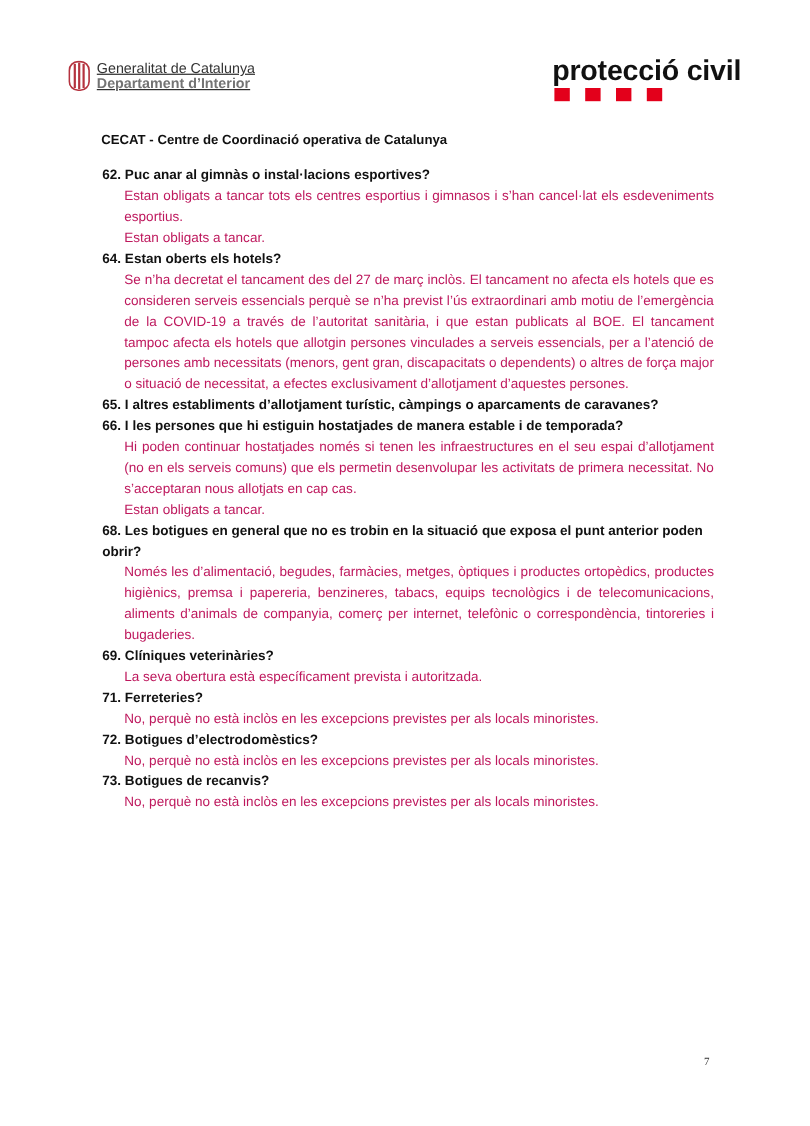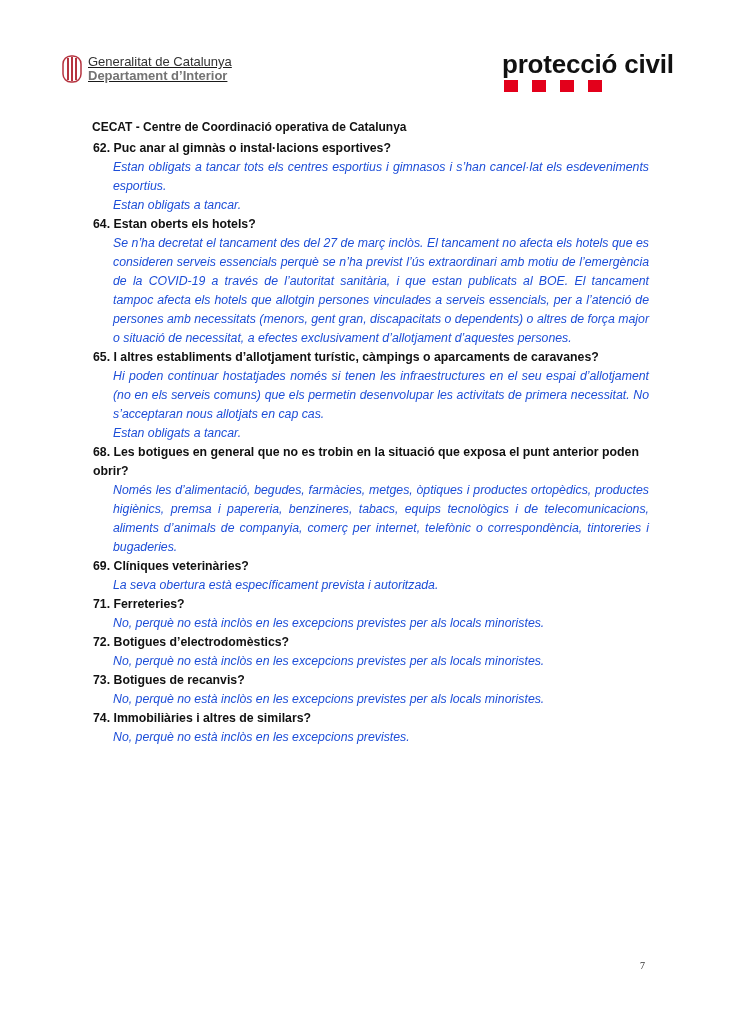--- a/index.html
+++ b/index.html
@@ -10,24 +10,24 @@
   .header-left { position: absolute; left: 62px; top: 55px; display: flex; align-items: center; text-decoration: underline; }
   .gen-emblem { width: 20px; height: 28px; margin-right: 6px; }
   .gen-text { line-height: 14px; }
   .gen-line1 { font-size: 13px; color: #333; }
   .gen-line2 { font-size: 13px; font-weight: bold; color: #737373; }
   .pc-logo { position: absolute; left: 502px; top: 54px; }
   .pc-title { font-size: 26px; font-weight: bold; color: #111; letter-spacing: -0.2px; line-height: 20px; }
   .pc-squares { display: flex; gap: 14px; margin-top: 6px; margin-left: 2px; }
   .pc-square { width: 14px; height: 12px; background: #e3001b; }
   .cecat { position: absolute; left: 92px; top: 108px; font-size: 12px; font-weight: bold; color: #111; margin-top: 12px; }
-  .content { position: absolute; left: 93px; top: 139px; width: 556px; }
+  .content { position: absolute; left: 93px; top: 150px; width: 556px; }
   .qa { margin: 0; }
   .q { font-family: "Liberation Sans", sans-serif; font-weight: bold; font-size: 12.3px; line-height: 19px; color: #111; }
-  .a { font-size: 12.3px; line-height: 19px; color: #1d4ed8; padding-left: 20px; text-align: justify; font-style: italic; }
+  .a { font-size: 12.3px; line-height: 19px; color: #be185d; padding-left: 20px; text-align: justify; }
   .page-number { position: absolute; left: 640px; top: 960px; font-family: "Liberation Serif", serif; font-size: 10px; color: #333; }
 </style>
 </head>
 <body>
 
 <div class="header-left">
   <svg class="gen-emblem" viewBox="0 0 20 28">
     <rect x="1" y="1" width="18" height="26" rx="8" ry="8" fill="none" stroke="#b5333f" stroke-width="1.5"></rect>
     <rect x="5" y="3" width="2" height="22" fill="#b5333f"></rect>
     <rect x="9" y="2" width="2" height="24" fill="#b5333f"></rect>
@@ -60,20 +60,21 @@
     <div class="a">Estan obligats a tancar.</div>
   </div>
   <div class="qa">
     <div class="q">64. Estan oberts els hotels?</div>
     <div class="a">Se n’ha decretat el tancament des del 27 de març inclòs. El tancament no afecta els hotels que es consideren serveis essencials perquè se n’ha previst l’ús extraordinari amb motiu de l’emergència de la COVID-19 a través de l’autoritat sanitària, i que estan publicats al BOE. El tancament tampoc afecta els hotels que allotgin persones vinculades a serveis essencials, per a l’atenció de persones amb necessitats (menors, gent gran, discapacitats o dependents) o altres de força major o situació de necessitat, a efectes exclusivament d’allotjament d’aquestes persones.</div>
   </div>
   <div class="qa">
     <div class="q">65. I altres establiments d’allotjament turístic, càmpings o aparcaments de caravanes?</div>
   </div>
   <div class="qa">
+    <div class="q">66. I les persones que hi estiguin hostatjades de manera estable i de temporada?</div>
     <div class="a">Hi poden continuar hostatjades només si tenen les infraestructures en el seu espai d’allotjament (no en els serveis comuns) que els permetin desenvolupar les activitats de primera necessitat.  No s’acceptaran nous allotjats en cap cas.</div>
   </div>
   <div class="qa">
     <div class="a">Estan obligats a tancar.</div>
   </div>
   <div class="qa">
     <div class="q">68. Les botigues en general que no es trobin en la situació que exposa el punt anterior poden obrir?</div>
     <div class="a">Només les d’alimentació, begudes, farmàcies, metges, òptiques i productes ortopèdics, productes higiènics, premsa i papereria, benzineres, tabacs, equips tecnològics i de telecomunicacions, aliments d’animals de companyia, comerç per internet, telefònic o correspondència, tintoreries i bugaderies.</div>
   </div>
   <div class="qa">
@@ -85,19 +86,15 @@
     <div class="a">No, perquè no està inclòs en les excepcions previstes per als locals minoristes.</div>
   </div>
   <div class="qa">
     <div class="q">72. Botigues d’electrodomèstics?</div>
     <div class="a">No, perquè no està inclòs en les excepcions previstes per als locals minoristes.</div>
   </div>
   <div class="qa">
     <div class="q">73. Botigues de recanvis?</div>
     <div class="a">No, perquè no està inclòs en les excepcions previstes per als locals minoristes.</div>
   </div>
-  <div class="qa">
-    <div class="q">74. Immobiliàries i altres de similars?</div>
-    <div class="a">No, perquè no està inclòs en les excepcions previstes.</div>
-  </div>
 </div>
 
 <div class="page-number">7</div>
 
 </body></html>

